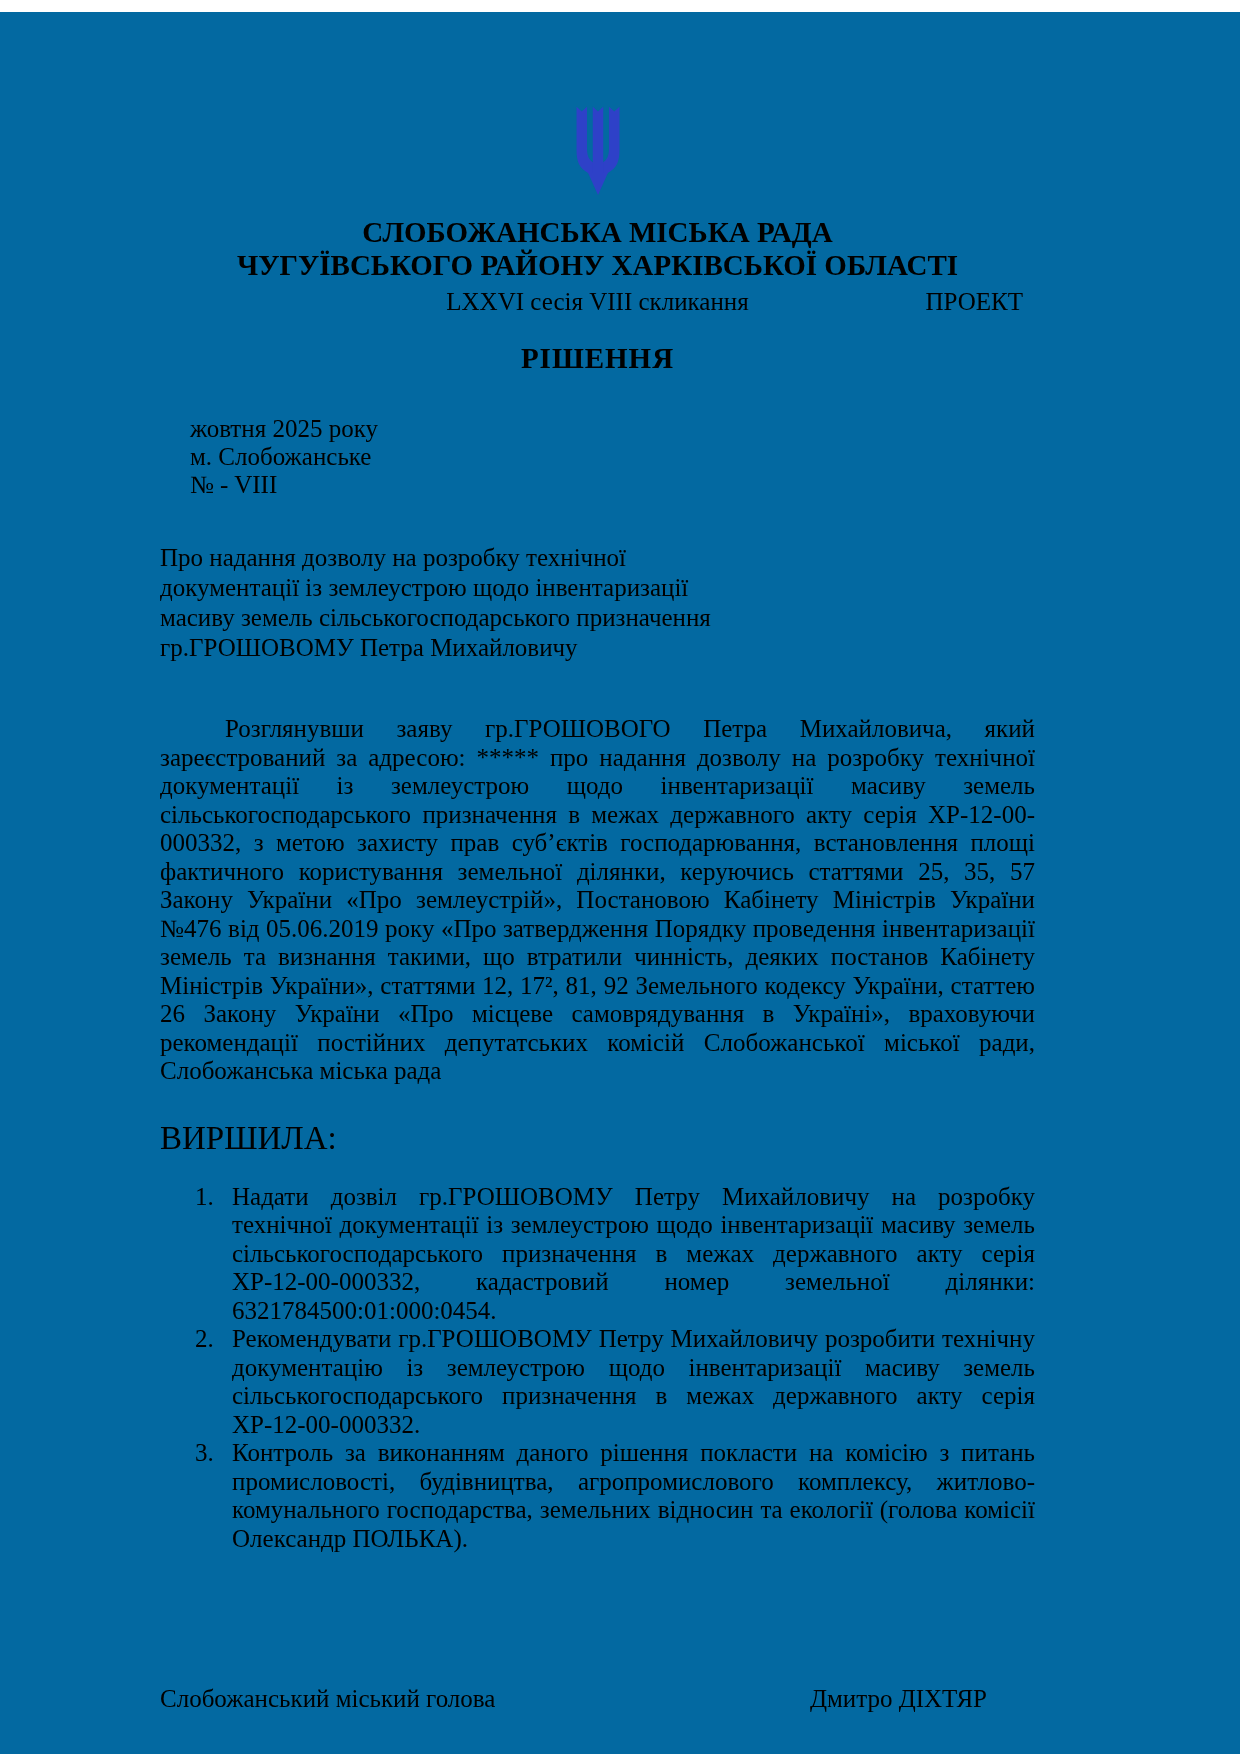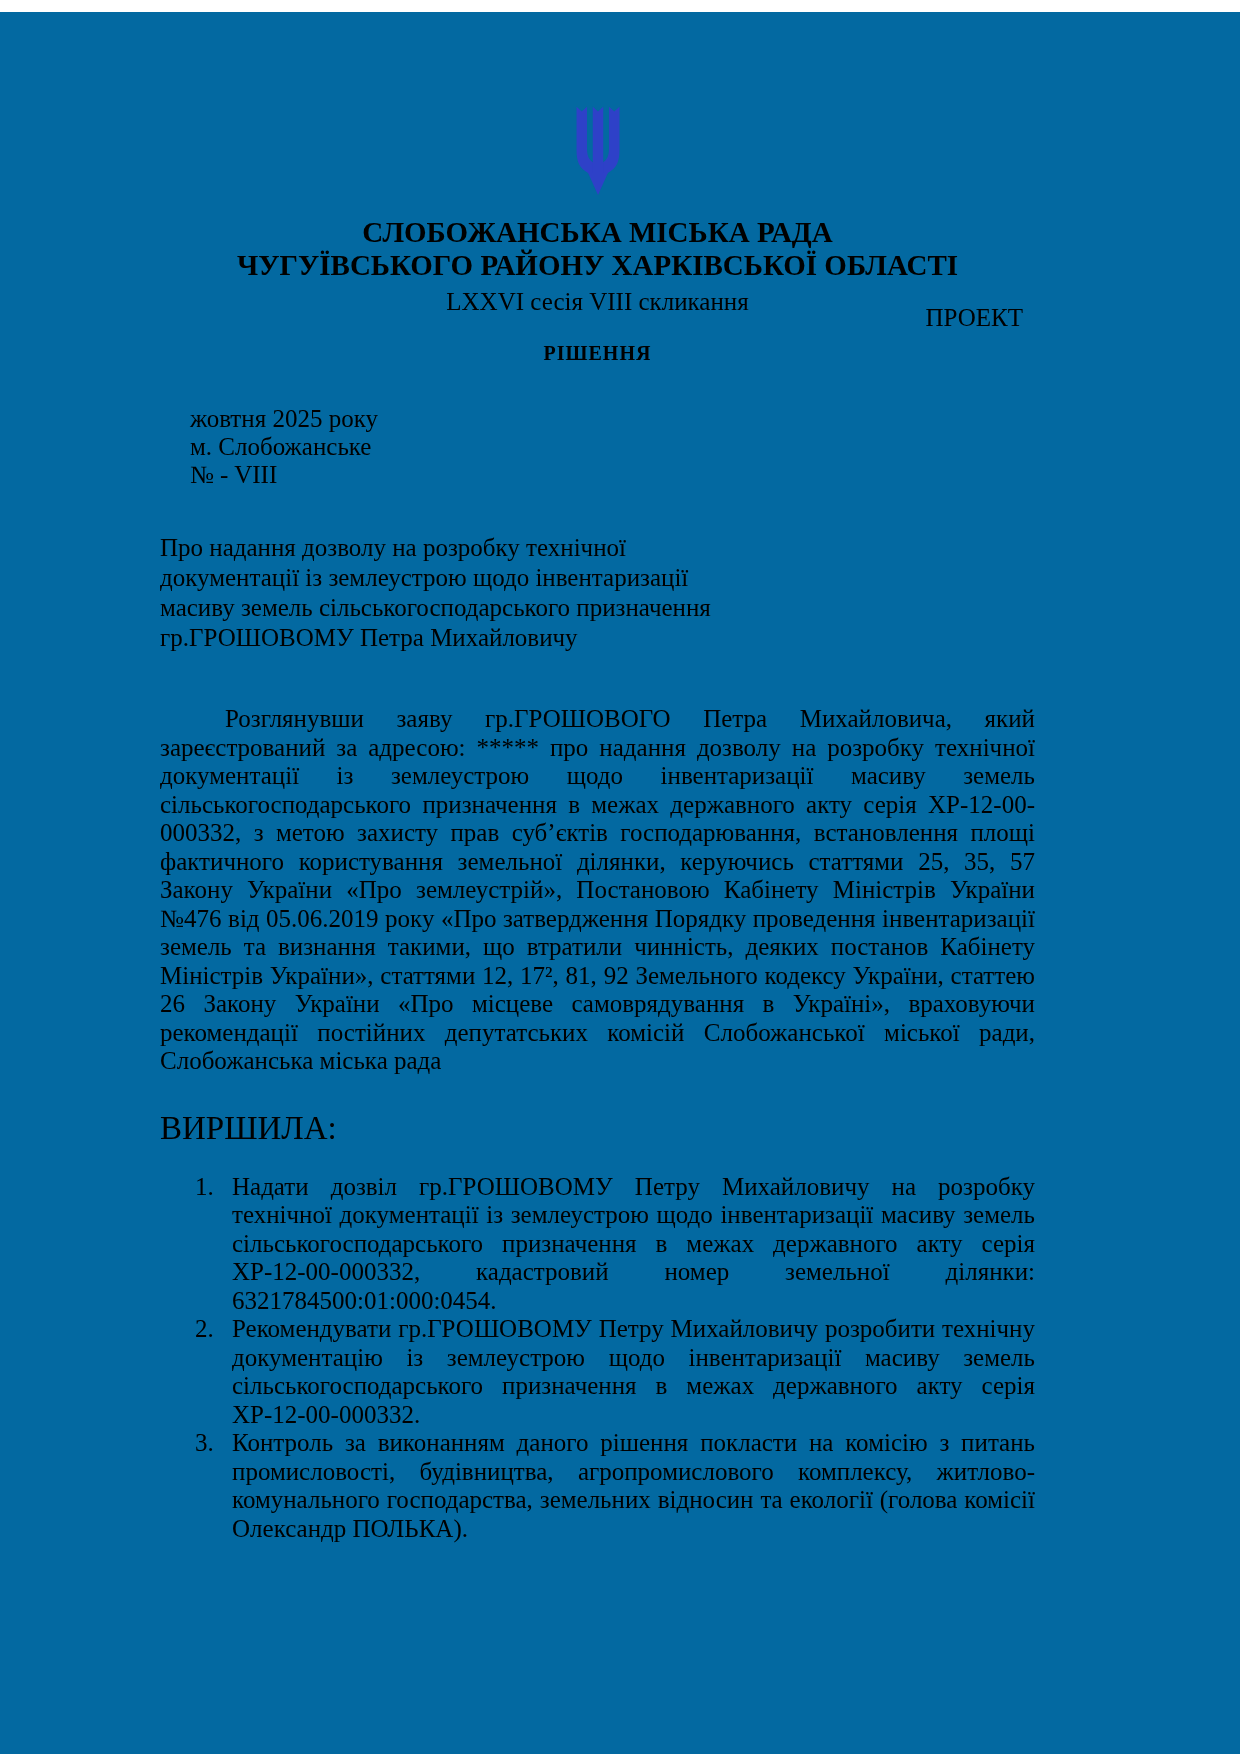--- a/index.html
+++ b/index.html
@@ -32,26 +32,26 @@
   .session-row {
     position: relative;
     text-align: center;
     font-size: 25px;
     line-height: 29px;
     margin-top: 5px;
   }
   .draft {
     position: absolute;
     right: 12px;
-    top: 16px;
+    top: 0;
   }
   .doc-type {
     text-align: center;
     font-weight: bold;
-    font-size: 20px;
+    font-size: 29px;
     letter-spacing: 1px;
     margin-top: 26px;
   }
   .date-row {
     display: flex;
     justify-content: space-between;
     font-size: 25px;
     margin-top: 40px;
     padding-left: 30px;
     padding-right: 128px;
@@ -149,14 +149,18 @@
     <div class="list-item">
       <span class="marker">2.</span>
       <span class="item-text">Рекомендувати гр.ГРОШОВОМУ Петру Михайловичу розробити технічну документацію із землеустрою щодо інвентаризації масиву земель сільськогосподарського призначення в межах державного акту серія ХР-12-00-000332.</span>
     </div>
     <div class="list-item">
       <span class="marker">3.</span>
       <span class="item-text">Контроль за виконанням даного рішення покласти  на  комісію з питань промисловості, будівництва, агропромислового комплексу,  житлово-комунального господарства, земельних відносин та екології (голова комісії  Олександр ПОЛЬКА).</span>
     </div>
   </div>
 
+  <div class="signature-row">
+    <span>Слобожанський міський голова</span>
+    <span>Дмитро  ДІХТЯР</span>
+  </div>
 
 </div>
 
 </body></html>

